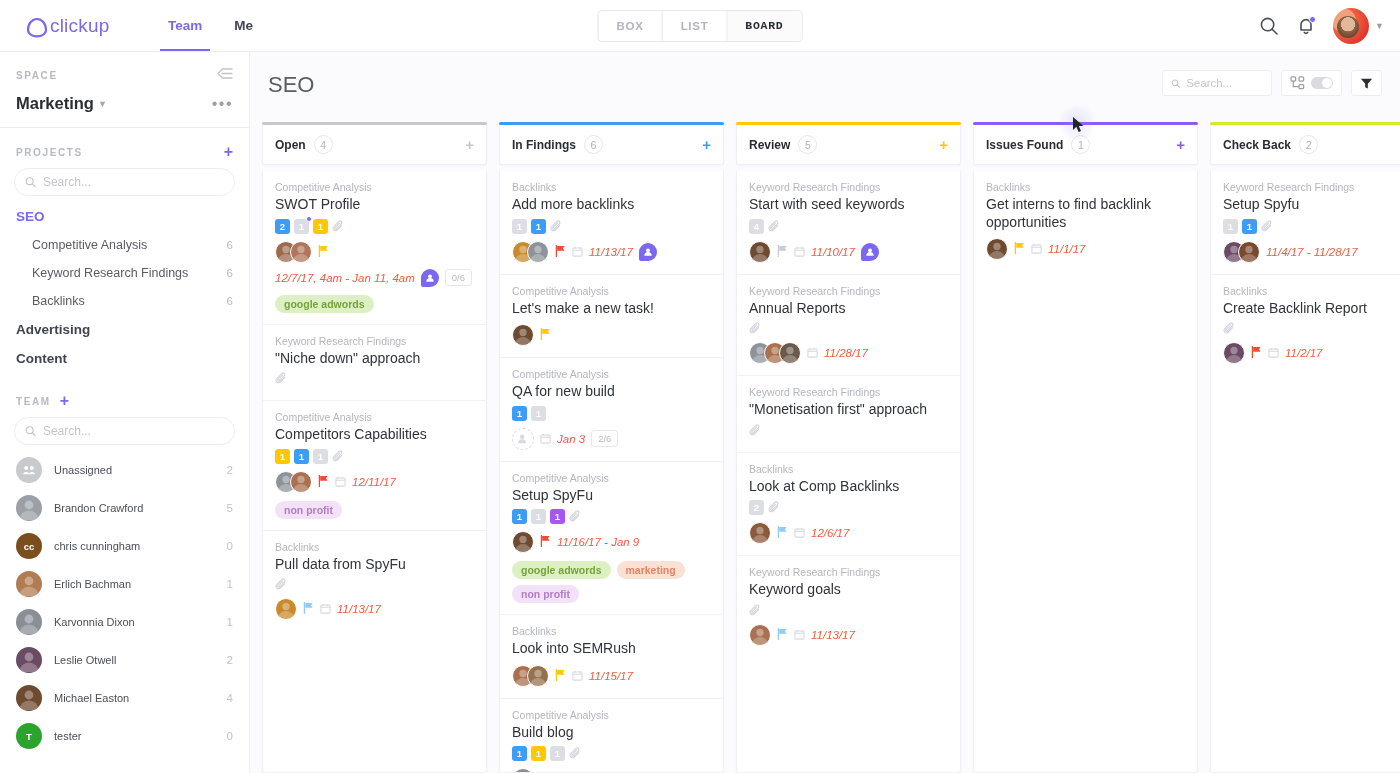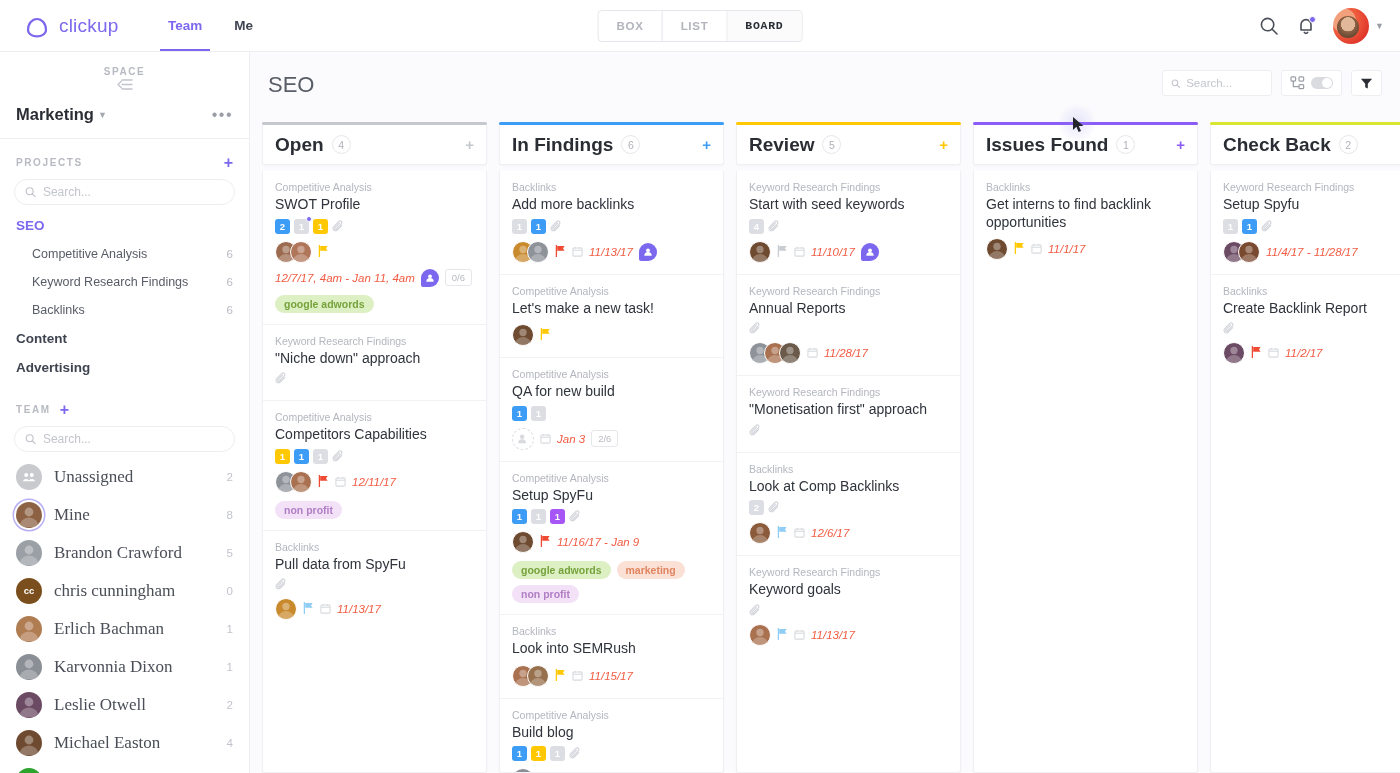--- a/index.html
+++ b/index.html
@@ -10,21 +10,21 @@
     -webkit-font-smoothing:antialiased;
   }
   .app { display:flex; flex-direction:column; width:1400px; height:773px; }
 
   
   .topbar {
     height:52px; display:flex; align-items:stretch;
     background:#fff; border-bottom:1px solid #eeeef2; position:relative;
     flex:0 0 52px;
   }
-  .brand { display:flex; align-items:center; gap:9px; padding-left:24px; width:140px; }
+  .brand { display:flex; align-items:center; padding-left:24px; width:140px; }
   .brand-logo { width:26px; height:26px; }
   .brand-name { font-size:19px; color:#7b68ee; font-weight:400; letter-spacing:.2px; }
   .top-nav { display:flex; align-items:stretch; gap:0; margin-left:12px; }
   .top-nav-item {
     display:flex; align-items:center; padding:0 16px; font-size:13.5px;
     font-weight:bold; color:#3f4451; cursor:pointer; position:relative;
   }
   .top-nav-item.active { color:#7b68ee; }
   .top-nav-item.active::after {
     content:""; position:absolute; left:8px; right:8px; bottom:0; height:2px; background:#7b68ee;
@@ -108,21 +108,21 @@
   .team-list { overflow:hidden; }
   .team-row {
     display:flex; align-items:center; gap:12px; padding:6px 16px; cursor:pointer;
   }
   .team-av {
     width:26px; height:26px; border-radius:50%; flex:0 0 26px;
     display:flex; align-items:center; justify-content:center;
     font-size:9.5px; color:#fff; font-weight:bold; overflow:hidden;
   }
   .team-av.ring { box-shadow:0 0 0 2px #fff, 0 0 0 3.5px #b8aef5; }
-  .team-name { font-size:17px; color:#4a4e57; flex:1;font-family:Liberation Serif, serif; }
+  .team-name { font-size:11px; color:#4a4e57; flex:1; }
   .team-count { font-size:11.5px; color:#c2c4cc; }
 
   
   .board-area { flex:1; min-width:0; background:#fbfbfd; display:flex; flex-direction:column; position:relative;}
   .board-top { padding:20px 0 0 0; position:relative; }
   .board-title { font-size:22px; color:#595d66; font-weight:400; padding-left:18px; }
   .board-tools {
     position:absolute; right:18px; top:18px; display:flex; align-items:center; gap:9px;
   }
   .tool-search {
@@ -147,21 +147,21 @@
   }
 
   .columns { display:flex; gap:0; padding:24px 0 0 12px; flex:1; min-height:0; overflow:hidden; }
   .col { width:225px; flex:0 0 225px; margin-right:12px; display:flex; flex-direction:column; min-height:0;}
   .col-topline { height:3px; border-radius:2px; }
   .col-head {
     background:#fff; border:1px solid #f0f0f4; border-top:none; border-radius:0 0 3px 3px;
     height:40px; display:flex; align-items:center; padding:0 12px; gap:8px;
     box-shadow:0 1px 2px rgba(0,0,0,.03);
   }
-  .col-name { font-size:19px; font-weight:bold; color:#2a2e34; }
+  .col-name { font-size:12px; font-weight:bold; color:#2a2e34; }
   .col-count {
     min-width:19px; height:19px; border-radius:10px; border:1px solid #e6e7eb;
     font-size:10.5px; color:#b0b2ba; display:flex; align-items:center; justify-content:center; padding:0 5px;
   }
   .col-plus { margin-left:auto; font-size:15px; font-weight:bold; cursor:pointer; line-height:1; }
 
   .col-body {
     background:#fff; border:1px solid #f0f0f4; border-top:none; border-radius:0 0 3px 3px;
     margin-top:6px; overflow:hidden; flex:1; min-height:0;
     box-shadow:0 1px 2px rgba(0,0,0,.03);
@@ -260,21 +260,21 @@
         <div class="top-avatar"></div>
         <span class="caret">▼</span>
       </div>
     </div>
   </div>
 
   <div class="body">
 
     <div class="sidebar">
       <div class="side-section-top">
-        <div style="display:flex;align-items:center;justify-content:space-between;flex-direction:column;">
+        <div style="display:flex;align-items:center;justify-content:space-between;">
           <span class="side-label">SPACE</span>
           <span class="collapse-icon">
             <svg width="16" height="13" viewBox="0 0 16 13" fill="none" stroke="#c2c4cc" stroke-width="1.3" stroke-linecap="round">
               <line x1="5" y1="2" x2="15" y2="2"></line>
                 <line x1="5" y1="6.5" x2="15" y2="6.5"></line>
                 <line x1="5" y1="11" x2="15" y2="11"></line>
               <path d="M4.5 3 L1 6.5 L4.5 10"></path>
             </svg>
           </span>
         </div>
@@ -310,25 +310,25 @@
           </div>
           <div class="proj-item proj-sub">
             <span>Keyword Research Findings</span>
             <span class="proj-count">6</span>
           </div>
           <div class="proj-item proj-sub">
             <span>Backlinks</span>
             <span class="proj-count">6</span>
           </div>
           <div class="proj-item root">
+            <span>Advertising</span>
+            <span class="proj-count"></span>
+          </div>
+          <div class="proj-item root">
             <span>Content</span>
-            <span class="proj-count"></span>
-          </div>
-          <div class="proj-item root">
-            <span>Advertising</span>
             <span class="proj-count"></span>
           </div>
         </div>
 
       <div class="side-head">
         <span style="display:flex;align-items:center;gap:9px;">
           <span class="side-label">TEAM</span>
           <span class="plus-purple">+</span>
         </span>
       </div>
@@ -346,30 +346,20 @@
                 <circle cx="4.2" cy="5" r="2"></circle>
                 <circle cx="9.8" cy="5" r="2"></circle>
                 <path d="M0.8 11.2a3.6 3.6 0 0 1 6.6 0z"></path>
                 <path d="M6.6 11.2a3.6 3.6 0 0 1 6.6 0z"></path>
               </svg>
             </div>
             <span class="team-name">Unassigned</span>
             <span class="team-count">2</span>
           </div>
           <div class="team-row">
-            <div class="team-av ring" style="background: rgb(141, 98, 68);">
-              <svg width="24" height="24" viewBox="0 0 24 24">
-                <circle cx="12" cy="9" r="4.4" fill="rgba(255,255,255,.34)"></circle>
-                <path d="M2.4 24a9.6 9.6 0 0 1 19.2 0z" fill="rgba(255,255,255,.26)"></path>
-              </svg>
-            </div>
-            <span class="team-name">Mine</span>
-            <span class="team-count">8</span>
-          </div>
-          <div class="team-row">
             <div class="team-av" style="background: rgb(154, 160, 166);">
               <svg width="24" height="24" viewBox="0 0 24 24">
                 <circle cx="12" cy="9" r="4.4" fill="rgba(255,255,255,.34)"></circle>
                 <path d="M2.4 24a9.6 9.6 0 0 1 19.2 0z" fill="rgba(255,255,255,.26)"></path>
               </svg>
             </div>
             <span class="team-name">Brandon Crawford</span>
             <span class="team-count">5</span>
           </div>
           <div class="team-row">

